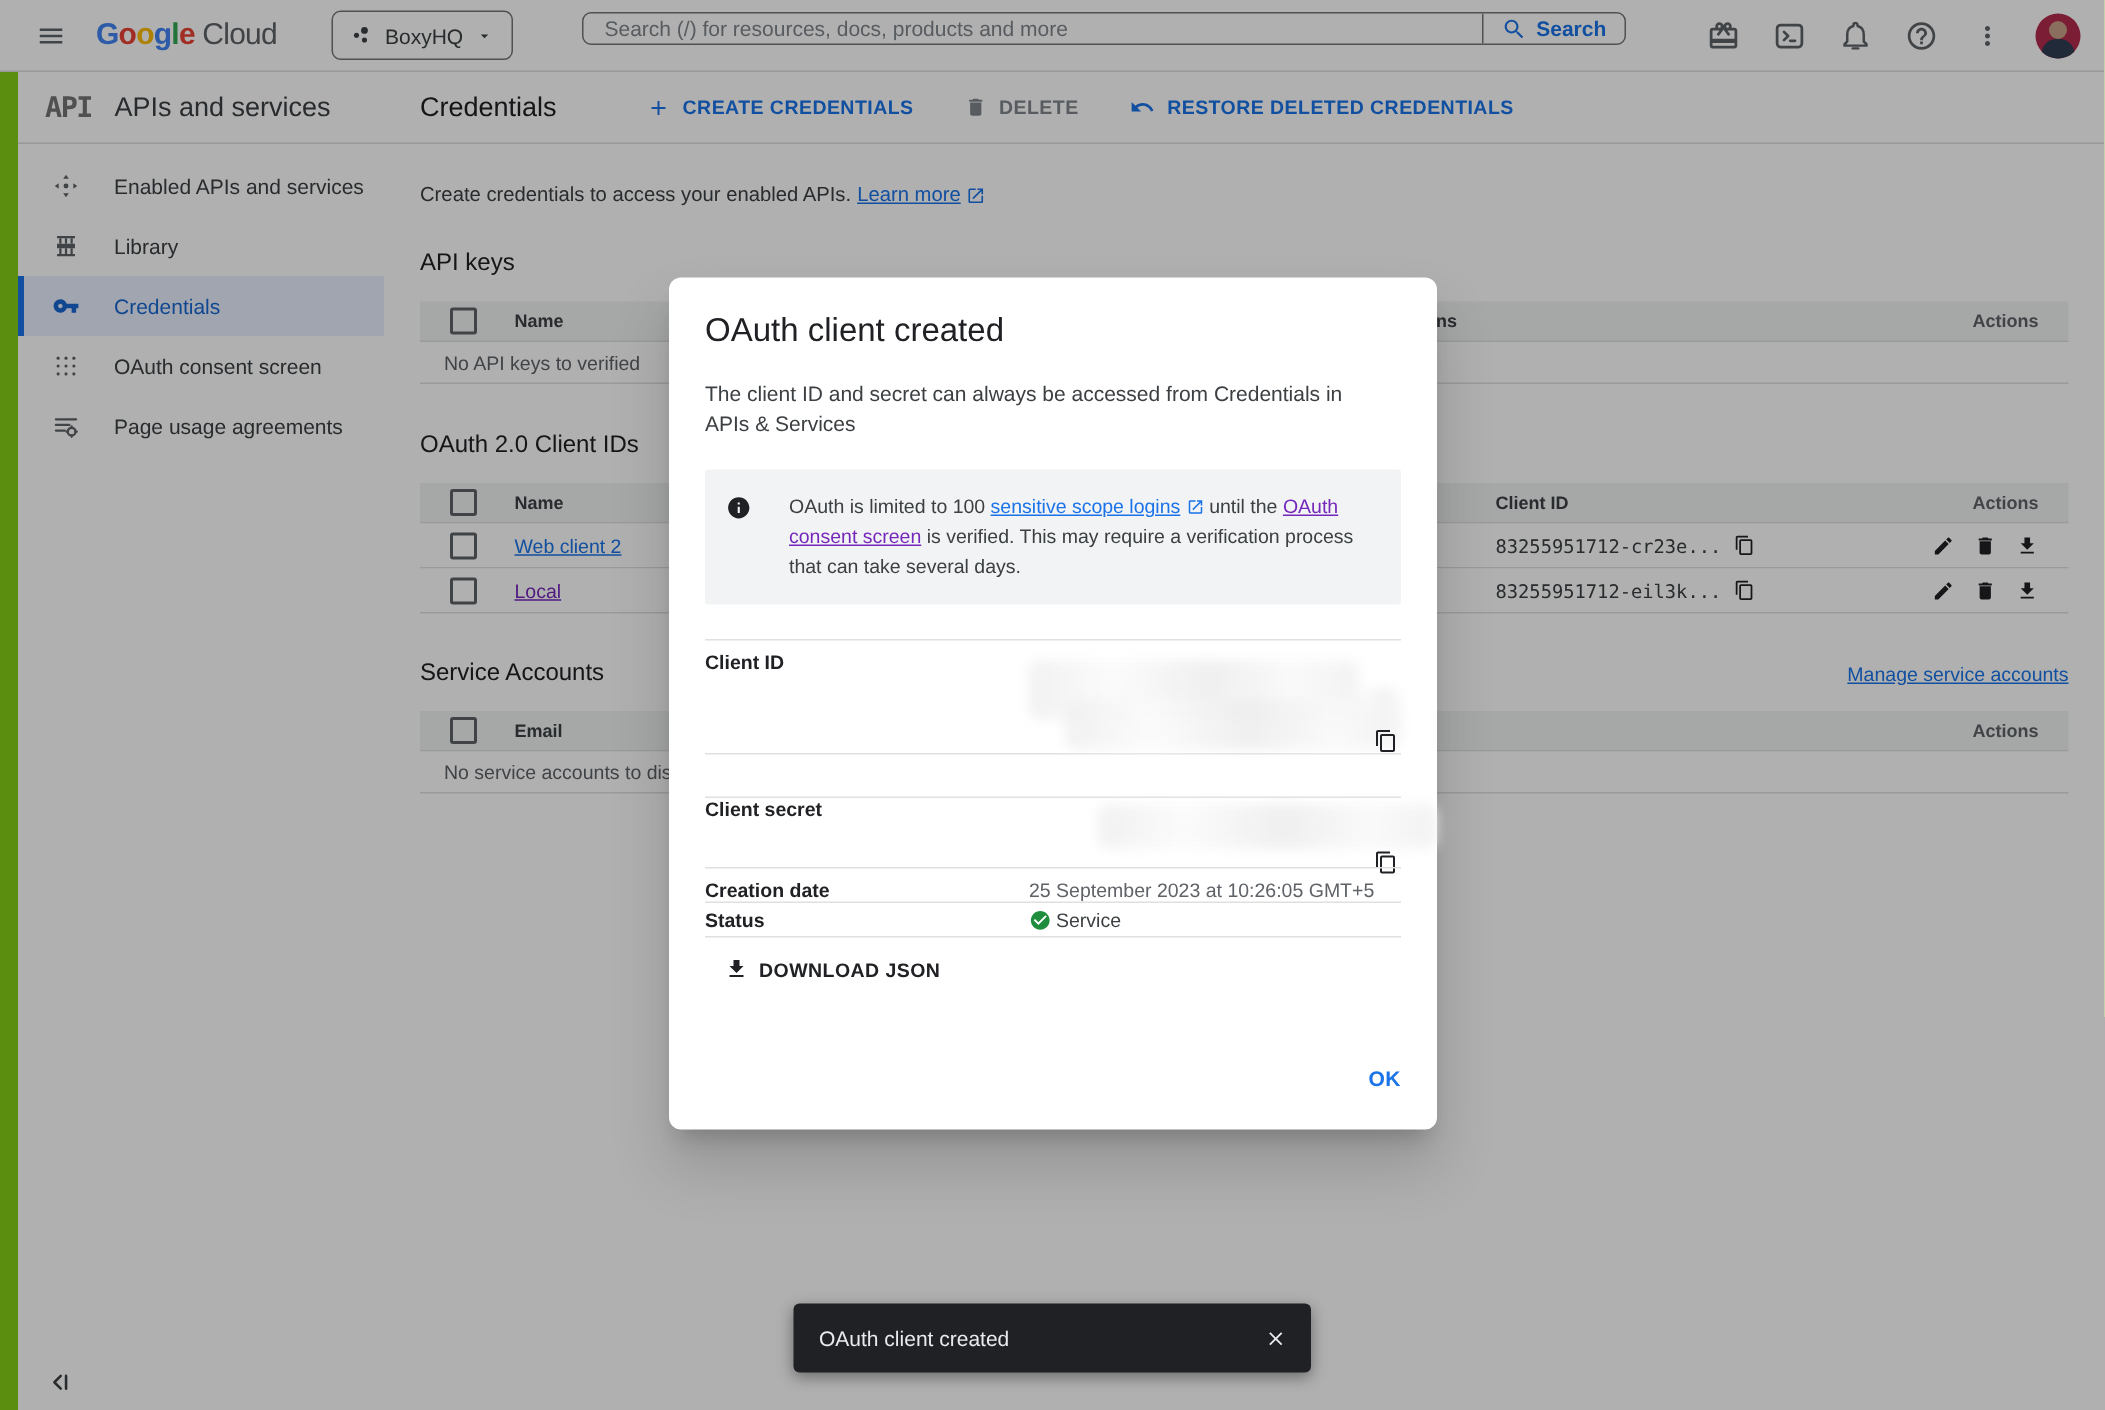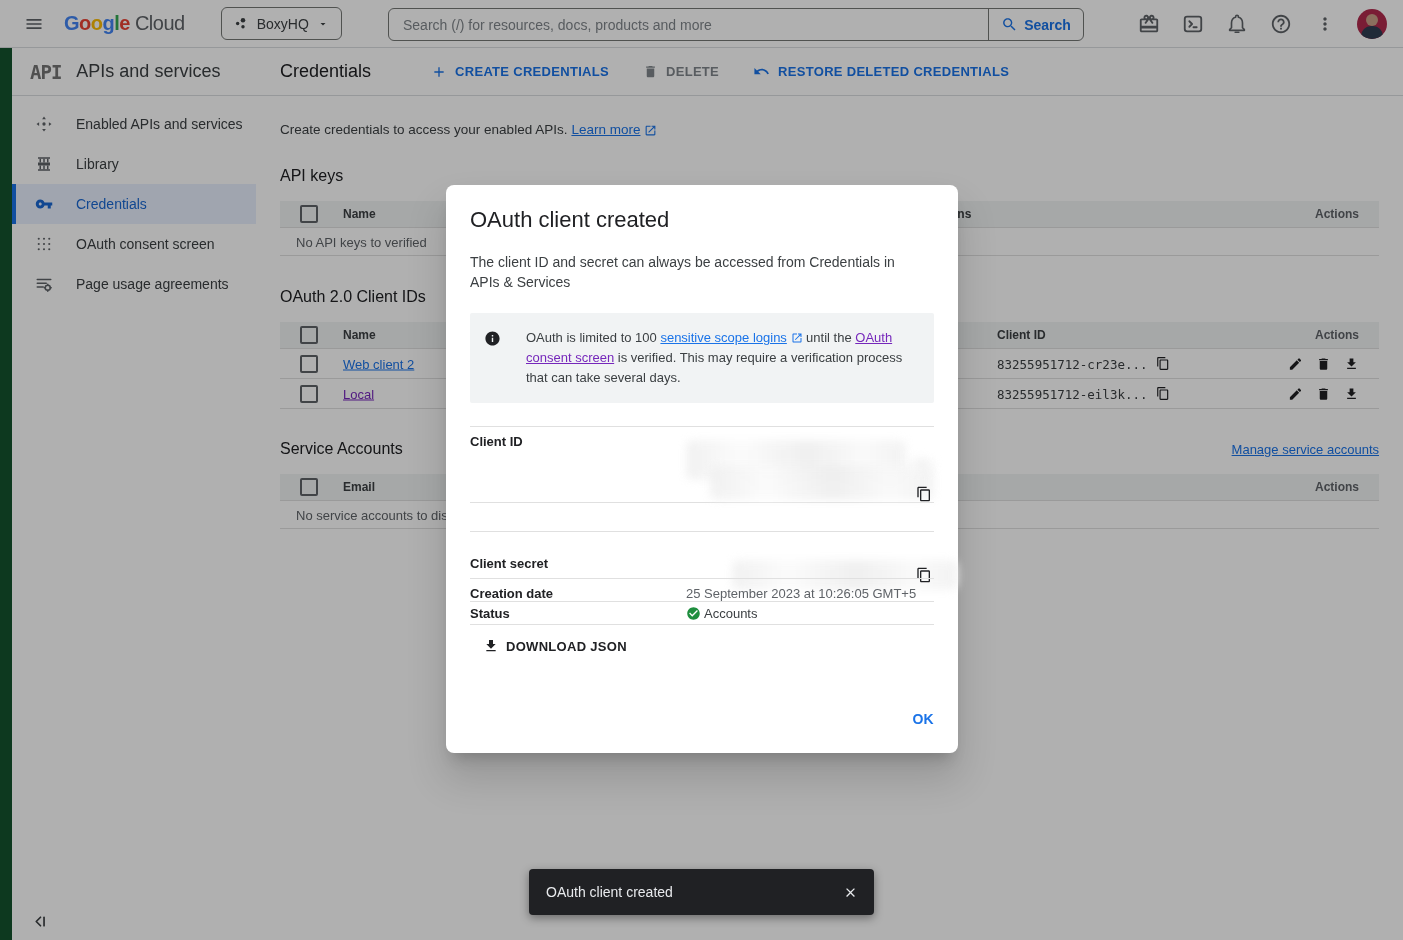--- a/index.html
+++ b/index.html
@@ -1,40 +1,40 @@
 <!DOCTYPE html>
 <html><head>
 <meta charset="utf-8">
 <style>
   * { margin:0; padding:0; box-sizing:border-box; }
   html,body { background:#e8e8e8; }
   .canvas {
     position:relative; width:1403px; height:940px; overflow:hidden;
-    background:#14532d; font-family:"Liberation Sans", sans-serif; color:#3c4043;
+    background:#84cc16; font-family:"Liberation Sans", sans-serif; color:#3c4043;
     -webkit-font-smoothing:antialiased;
   }
   svg { display:block; }
   button { background:none; border:none; cursor:pointer; font-family:inherit; }
 
   
   .topbar {
     position:absolute; left:0; top:0; width:1403px; height:48px; background:#fff;
     border-bottom:1px solid #dadce0; display:flex; align-items:center;
   }
   .icon-btn { width:40px; height:40px; display:flex; align-items:center; justify-content:center; color:#5f6368; border-radius:50%; }
   .hamburger-btn { margin-left:14px; }
   .logo { display:flex; align-items:baseline; margin-left:10px; font-size:20px; letter-spacing:-0.5px; cursor:pointer; }
   .logo-cloud { color:#5f6368; margin-left:5px; }
   .project-btn {
     margin-left:36px; height:33px; display:flex; align-items:center; gap:8px;
     border:1px solid #747775; border-radius:6px; padding:0 12px 0 10px;
     font-size:14px; color:#3c4043; font-weight:normal;
   }
   .searchbar {
-    position:absolute; left:388px; top:8px; width:696px; height:33px;
+    position:absolute; left:388px; top:8px; width:696px; height:22px;
     border:1px solid #747775; border-radius:6px; background:#fff;
     display:flex; align-items:stretch; overflow:hidden;
   }
   .searchbar input {
     flex:1; border:none; outline:none; padding:0 14px; font-size:14px; color:#202124;
     font-family:inherit; background:transparent;
   }
   .searchbar input::placeholder { color:#80868b; }
   .search-go {
     width:95px; border-left:1px solid #747775; display:flex; align-items:center; justify-content:center;
@@ -140,21 +140,21 @@
   }
   .infobox .i-icon { flex:none; width:42px; padding-top:2px; color:#202124; }
   .info-link-scope { color:#1a73e8; text-decoration:underline; cursor:pointer; }
   .info-link-consent { color:#7627bb; text-decoration:underline; cursor:pointer; }
   .dlg-rows { margin-top:23px; }
   .drow { position:relative; border-top:1px solid #e0e0e0; display:flex; }
   .drow-label { width:216px; font-size:13px; font-weight:bold; color:#202124; flex:none; }
   .drow-val { font-size:13px; color:#5f6368; }
   .row-cid { height:76px; padding-top:7px; }
   .row-spacer { height:29px; border-top:1px solid #e0e0e0; }
-  .row-secret { height:47px; padding-top:24px;gap:46px; }
+  .row-secret { height:47px; padding-top:0;gap:46px; }
   .row-date { height:23px; align-items:flex-end; }
   .row-status { height:24px; align-items:center; border-bottom:1px solid #e0e0e0; }
   .redact-zone { position:relative; flex:1; }
   .blob {
     position:absolute; border-radius:8px; filter:blur(4px);
     background:linear-gradient(90deg,#efefef 0%,#fbfbfb 25%,#ededed 55%,#f9f9f9 80%,#f1f1f1 100%);
     opacity:.85;
   }
   .copy-btn { position:absolute; color:#202124; padding:0; }
   .status-val { display:flex; align-items:center; gap:3px; font-size:13px; color:#3c4043; }
@@ -485,21 +485,21 @@
       <div class="drow row-date">
         <span class="drow-label">Creation date</span>
         <span class="drow-val">25 September 2023 at 10:26:05 GMT+5</span>
       </div>
       <div class="drow row-status">
         <span class="drow-label">Status</span>
         <span class="status-val">
           <svg width="15" height="15" viewBox="0 0 24 24" fill="#1e8e3e">
               <path d="M12 2C6.48 2 2 6.48 2 12s4.48 10 10 10 10-4.48 10-10S17.52 2 12 2zm-2 15l-5-5 1.41-1.41L10 14.17l7.59-7.59L19 8l-9 9z"></path>
             </svg>
-          <span>Accounts</span>
+          <span>Service</span>
         </span>
       </div>
     </div>
 
     <button class="dl-btn">
       <svg width="16" height="16" viewBox="0 0 24 24" fill="currentColor">
           <path d="M19 9h-4V3H9v6H5l7 7 7-7zM5 18v2h14v-2H5z"></path>
         </svg>
       <span>DOWNLOAD JSON</span>
     </button>

